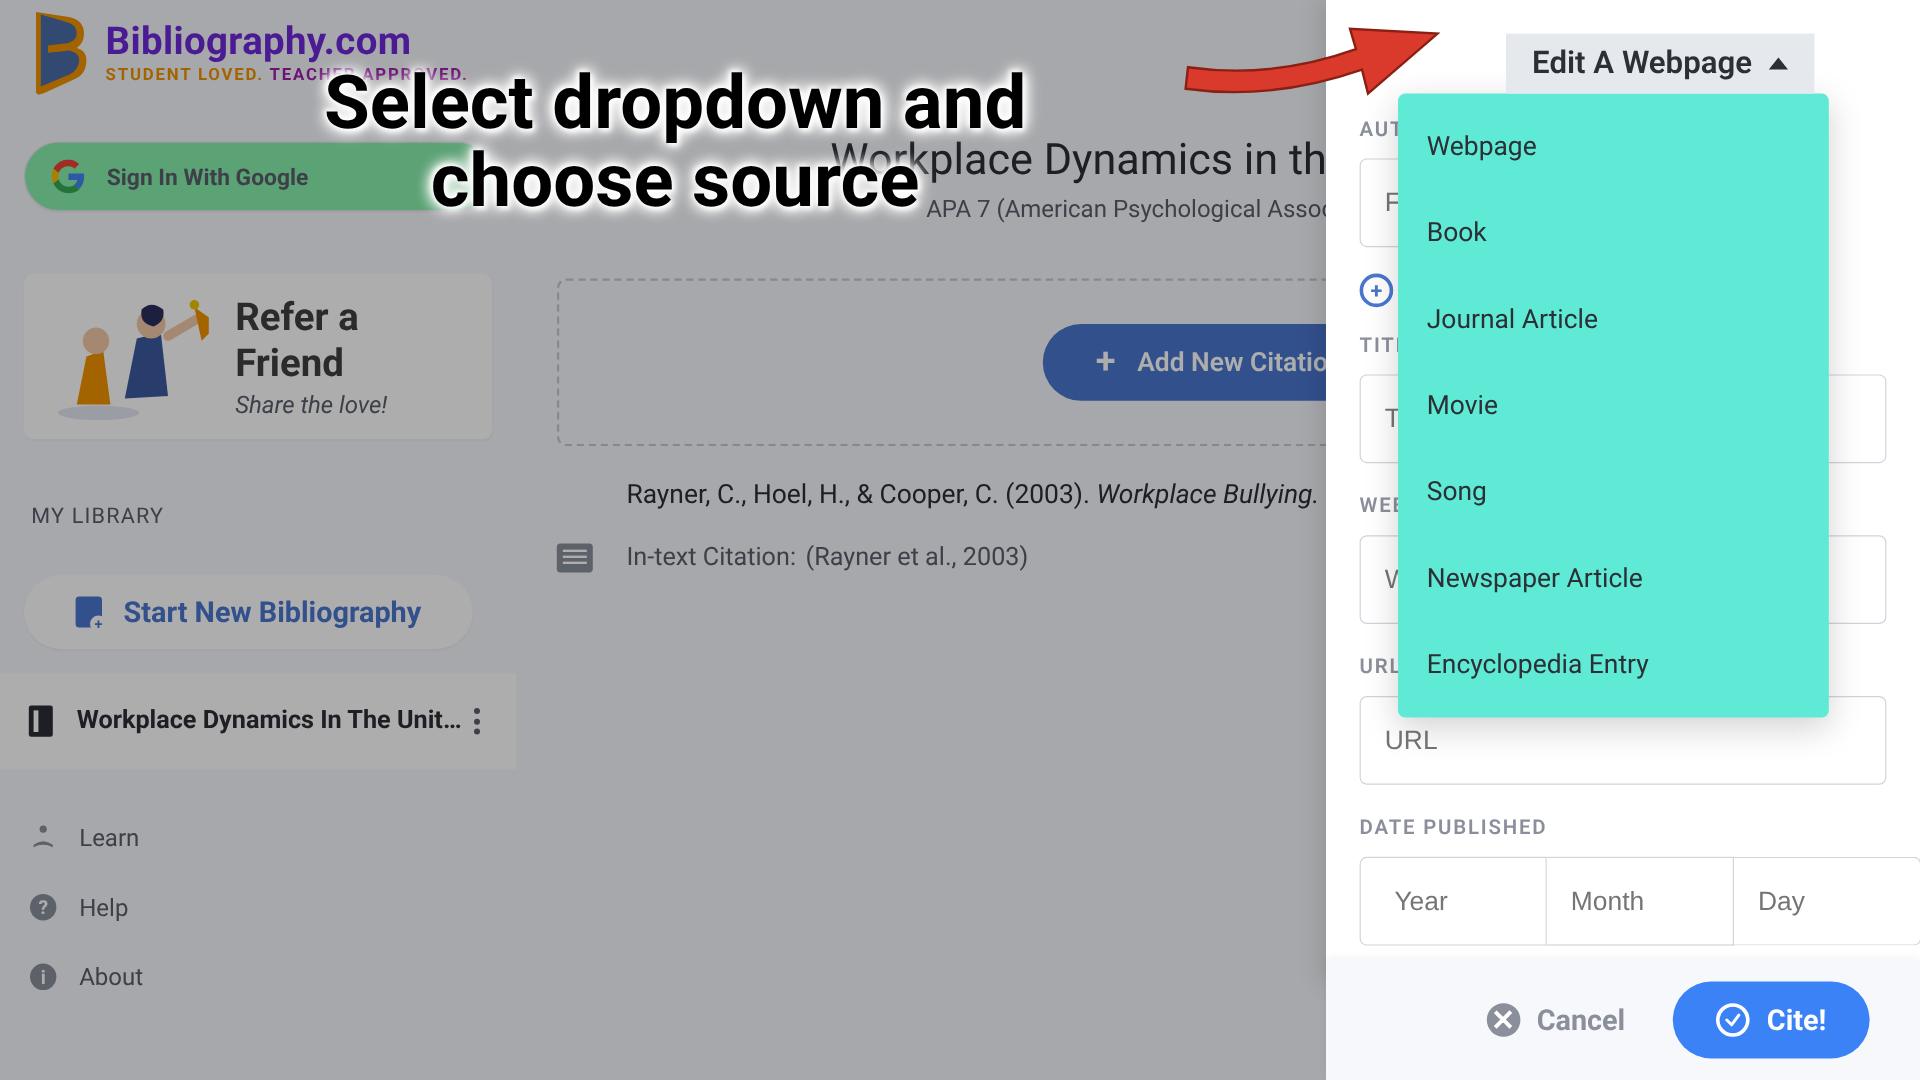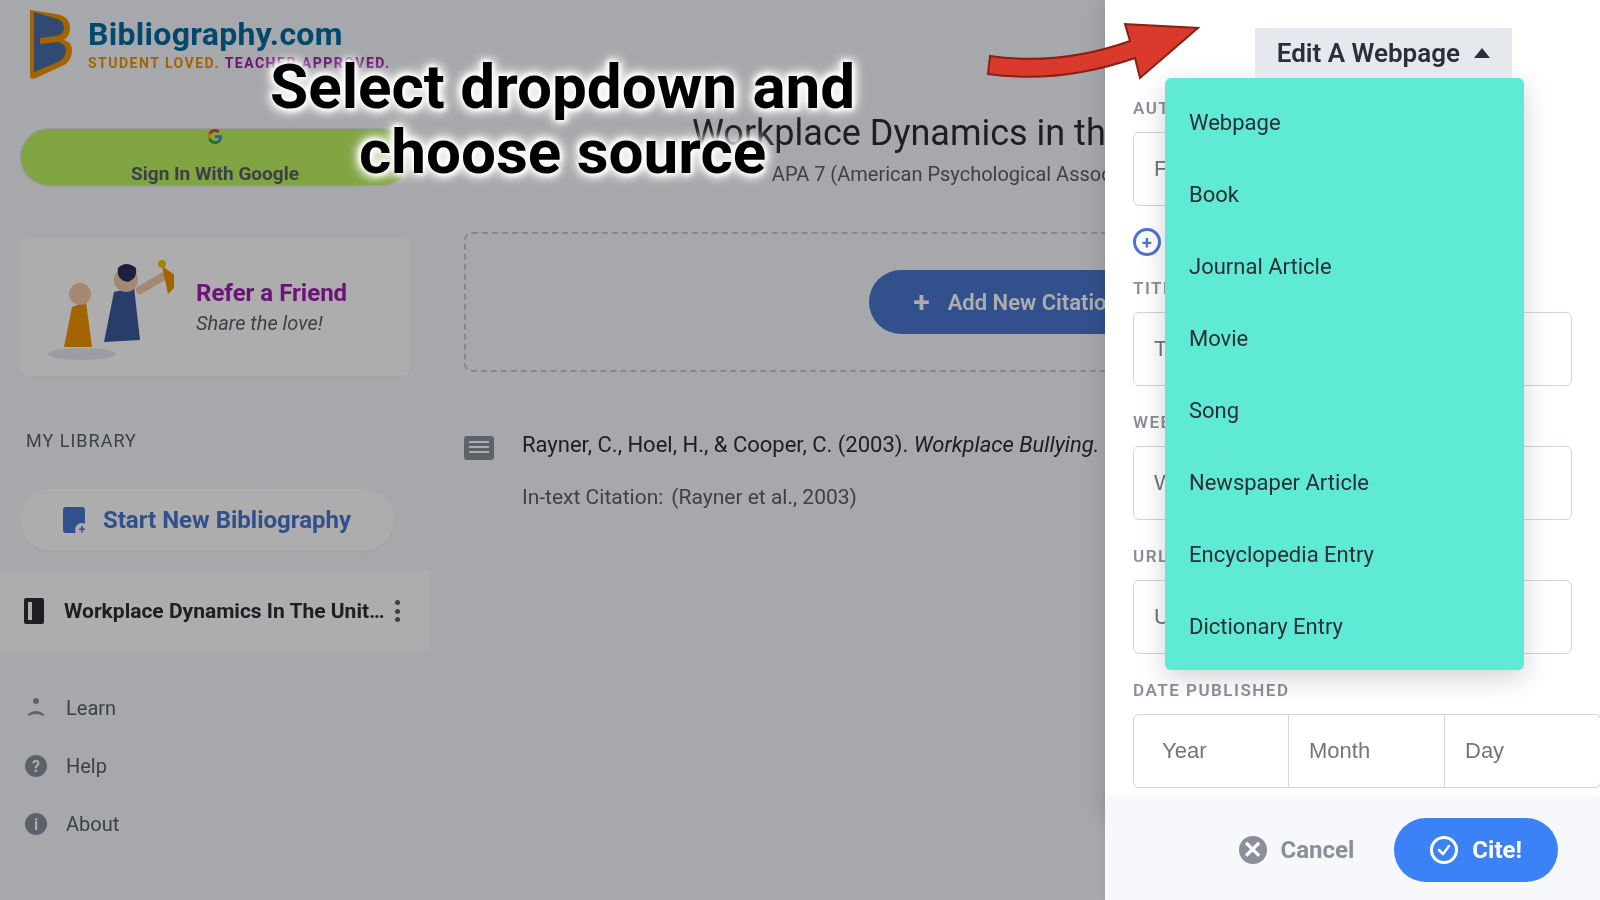--- a/index.html
+++ b/index.html
@@ -5,34 +5,34 @@
 * { margin: 0; padding: 0; box-sizing: border-box; }
 body { font-family: -apple-system, BlinkMacSystemFont, "Segoe UI", Roboto, sans-serif; background: #f6f8fc; width: 1600px; height: 900px; overflow: hidden; position: relative; }
 
 
 .dim-overlay { position: absolute; inset: 0; background: rgba(0,0,0,.32); z-index: 5; pointer-events: none; }
 
 
 .logo { position: absolute; left: 22px; top: 4px; display: flex; align-items: center; gap: 14px; }
 .logo-mark { width: 52px; height: 78px; position: relative; }
 .logo-text { display: flex; flex-direction: column; }
-.brand { font-size: 32px; font-weight: 700; color: #0369a1; letter-spacing: .3px; }
+.brand { font-size: 32px; font-weight: 700; color: #6d28d9; letter-spacing: .3px; }
 .tagline { font-size: 14px; font-weight: 700; letter-spacing: 1.5px; margin-top: 2px; }
 .tag-s { color: #f09400; }
 .tag-t { color: #a21caf; }
 
 
 .sidebar { position: absolute; left: 0; top: 90px; width: 430px; padding: 0 20px; }
-.google-btn { background: #bef264; border: 1px solid #e1e4ea; border-radius: 32px; height: 58px; display: flex; align-items: center; padding: 0 22px; gap: 18px; box-shadow: 0 1px 2px rgba(0,0,0,.05); margin-top: 38px; flex-direction: column; }
+.google-btn { background: #86efac; border: 1px solid #e1e4ea; border-radius: 32px; height: 58px; display: flex; align-items: center; padding: 0 22px; gap: 18px; box-shadow: 0 1px 2px rgba(0,0,0,.05); margin-top: 28px; }
 .google-g { width: 28px; height: 28px; }
 .google-label { font-size: 19px; font-weight: 700; color: #5a5f6c; }
 
 .refer-card { background: #fff; border-radius: 8px; margin-top: 52px; height: 138px; display: flex; align-items: center; padding: 0 24px; gap: 22px; box-shadow: 0 1px 2px rgba(0,0,0,.04); }
 .refer-art { width: 130px; height: 110px; position: relative; }
-.refer-text .refer-title { font-size: 24px; font-weight: 700; color: #a21caf; }
+.refer-text .refer-title { font-size: 32px; font-weight: 700; color: #404040; }
 .refer-text .refer-sub { font-size: 20px; font-style: italic; color: #5a5f6c; margin-top: 4px; }
 
 .mylib { font-size: 18px; font-weight: 400; color: #5a5f6c; letter-spacing: 1px; margin: 54px 0 0 6px; }
 
 .newbib-btn { background: #fff; border-radius: 32px; height: 62px; display: flex; align-items: center; justify-content: center; gap: 18px; margin-top: 38px; width: 374px; box-shadow: 0 1px 2px rgba(0,0,0,.05); }
 .newbib-ico { width: 22px; height: 26px; background: #4a76cf; border-radius: 3px; position: relative; }
 .newbib-ico::after { content:"+"; position: absolute; bottom:-4px; right:-4px; background:#fff; color:#4a76cf; width:14px; height:14px; border-radius:50%; font-size:12px; line-height:14px; text-align:center; font-weight:700; }
 .newbib-label { font-size: 24px; font-weight: 700; color: #4a76cf; }
 
 .lib-item { display: flex; align-items: center; height: 80px; margin: 20px -20px 0; padding: 0 24px; background: #fff; }
@@ -48,21 +48,21 @@
 
 
 .main { position:absolute; left:440px; top:112px; right:0; }
 .title-h1 { font-size:36px; color:#2c2f36; font-weight:400; text-align:center; }
 .subtitle { font-size:20px; color:#5a5f6c; text-align:center; margin-top:8px; }
 
 .add-card { border:2px dashed #c5cad3; border-radius:8px; margin:46px 32px 0 24px; height:140px; display:flex; align-items:center; justify-content:center; }
 .add-pill { background:#4a76cf; color:#fff; border-radius:32px; height:64px; display:flex; align-items:center; gap:18px; padding:0 44px; font-size:22px; font-weight:600; }
 .plus { font-size:30px; line-height:1; }
 
-.citation-row { display:flex; gap:28px; margin:60px 24px 0 24px; }
+.citation-row { display:flex; gap:28px; margin:28px 24px 0 24px;align-items:flex-end; }
 .cite-ico { width:30px; height:24px; background:#8a8f9b; border-radius:3px; margin-top:4px; position:relative; }
 .cite-ico::after { content:""; position:absolute; left:5px; top:5px; right:5px; height:2px; background:#fff; box-shadow: 0 5px 0 #fff, 0 10px 0 #fff; }
 .cite-main { font-size:22px; color:#2c2f36; }
 .cite-main em { font-style:italic; }
 .intext { font-size:21px; color:#5a5f6c; margin-top:28px; }
 .intext-val { margin-left:8px; }
 
 
 .panel { position:absolute; right:0; top:0; width:495px; height:820px; background:#fff; box-shadow:-4px 0 20px rgba(0,0,0,.12); z-index:10; padding:12px 28px 0; }
 .type-btn { position:absolute; right:88px; top:28px; height:50px; background:#e5e8ed; display:flex; align-items:center; gap:14px; padding:0 22px; font-size:26px; font-weight:600; color:#2c2f36; z-index:20; }
@@ -264,21 +264,20 @@
   </div>
 
   <div class="dropdown">
     <div class="dd-item">Webpage</div>
     <div class="dd-item">Book</div>
     <div class="dd-item">Journal Article</div>
     <div class="dd-item">Movie</div>
     <div class="dd-item">Song</div>
     <div class="dd-item">Newspaper Article</div>
     <div class="dd-item">Encyclopedia Entry</div>
-    <div class="dd-item">Dictionary Entry</div>
   </div>
 </div>
 
 <div class="type-btn">
   <span>Edit A Webpage</span>
   <div class="caret-up"></div>
 </div>
 
 <div class="bottom-bar">
   <div class="cancel">

